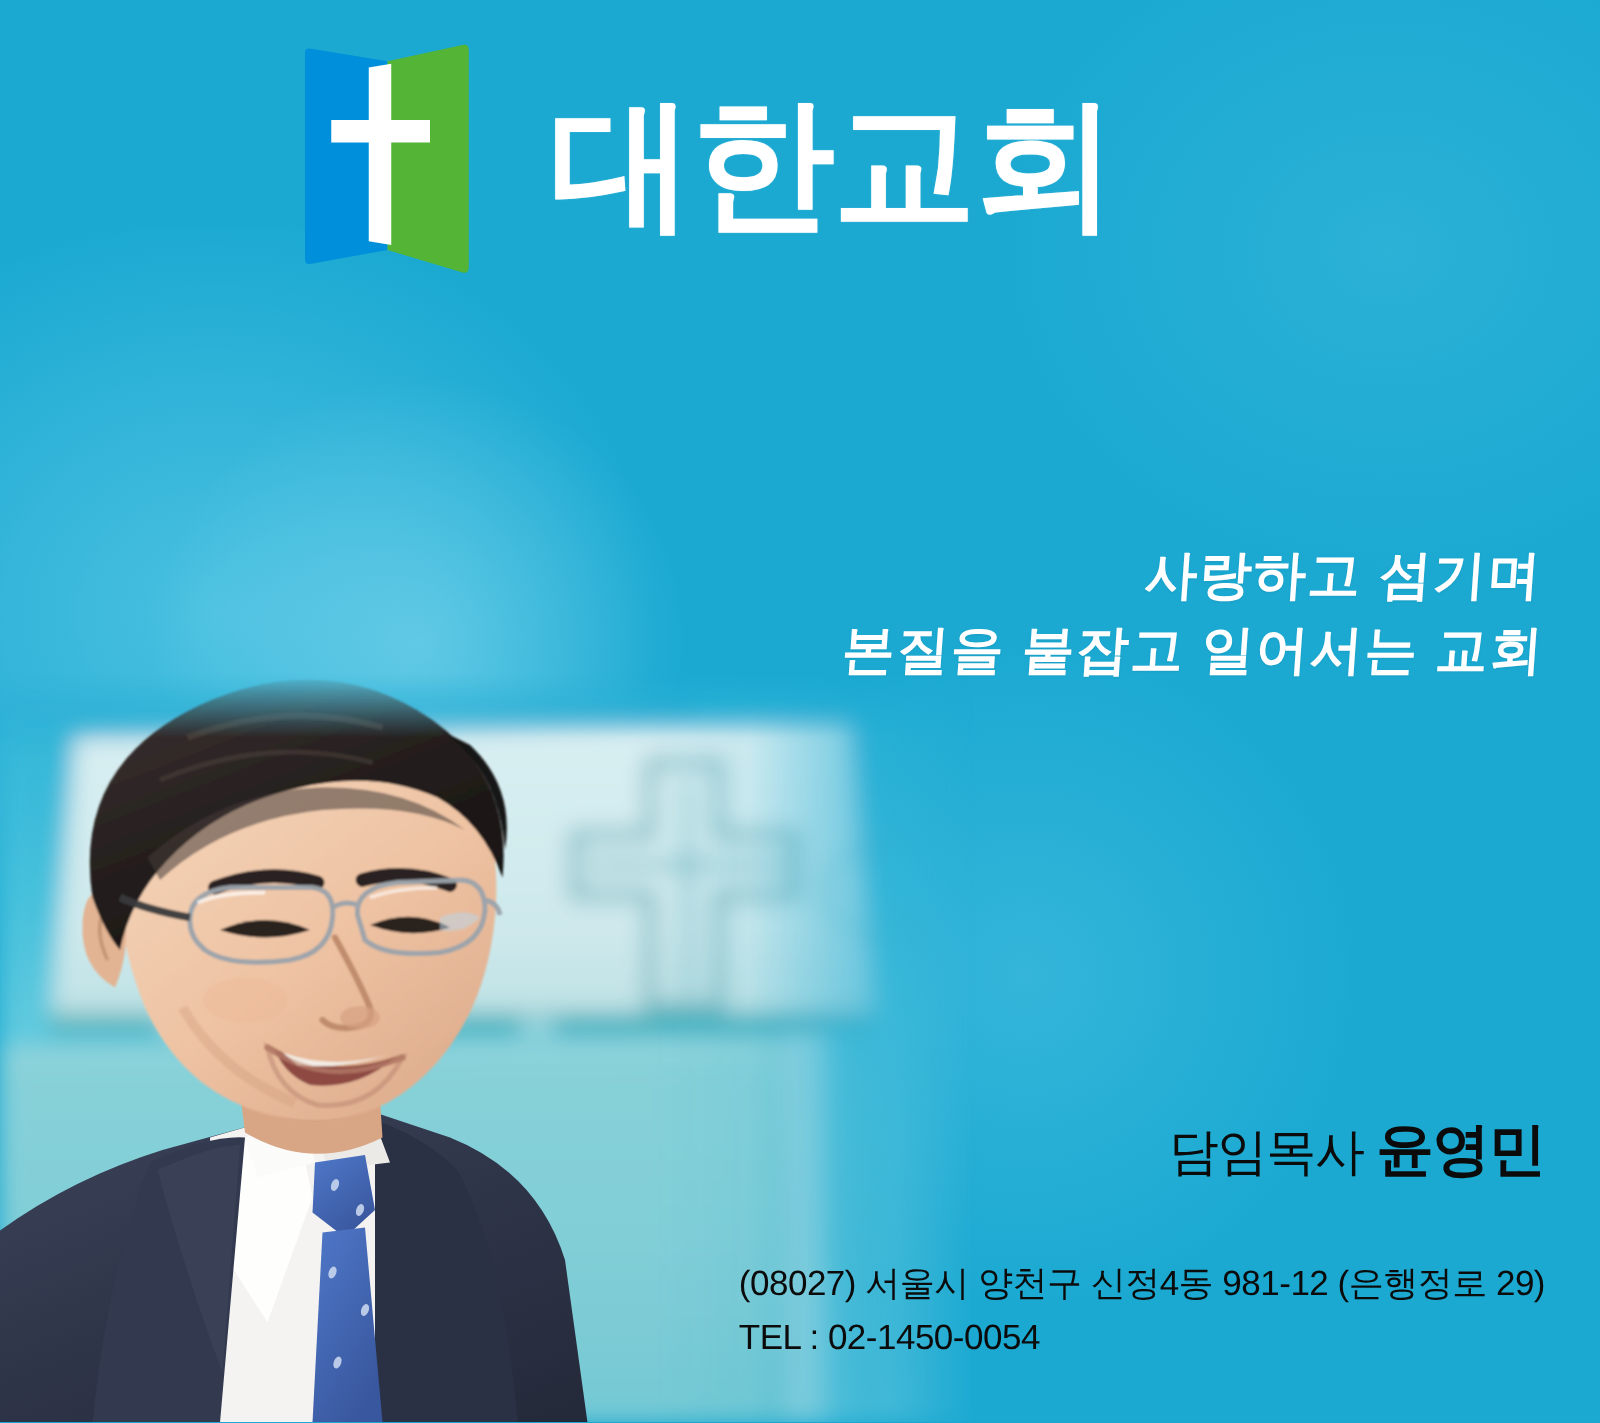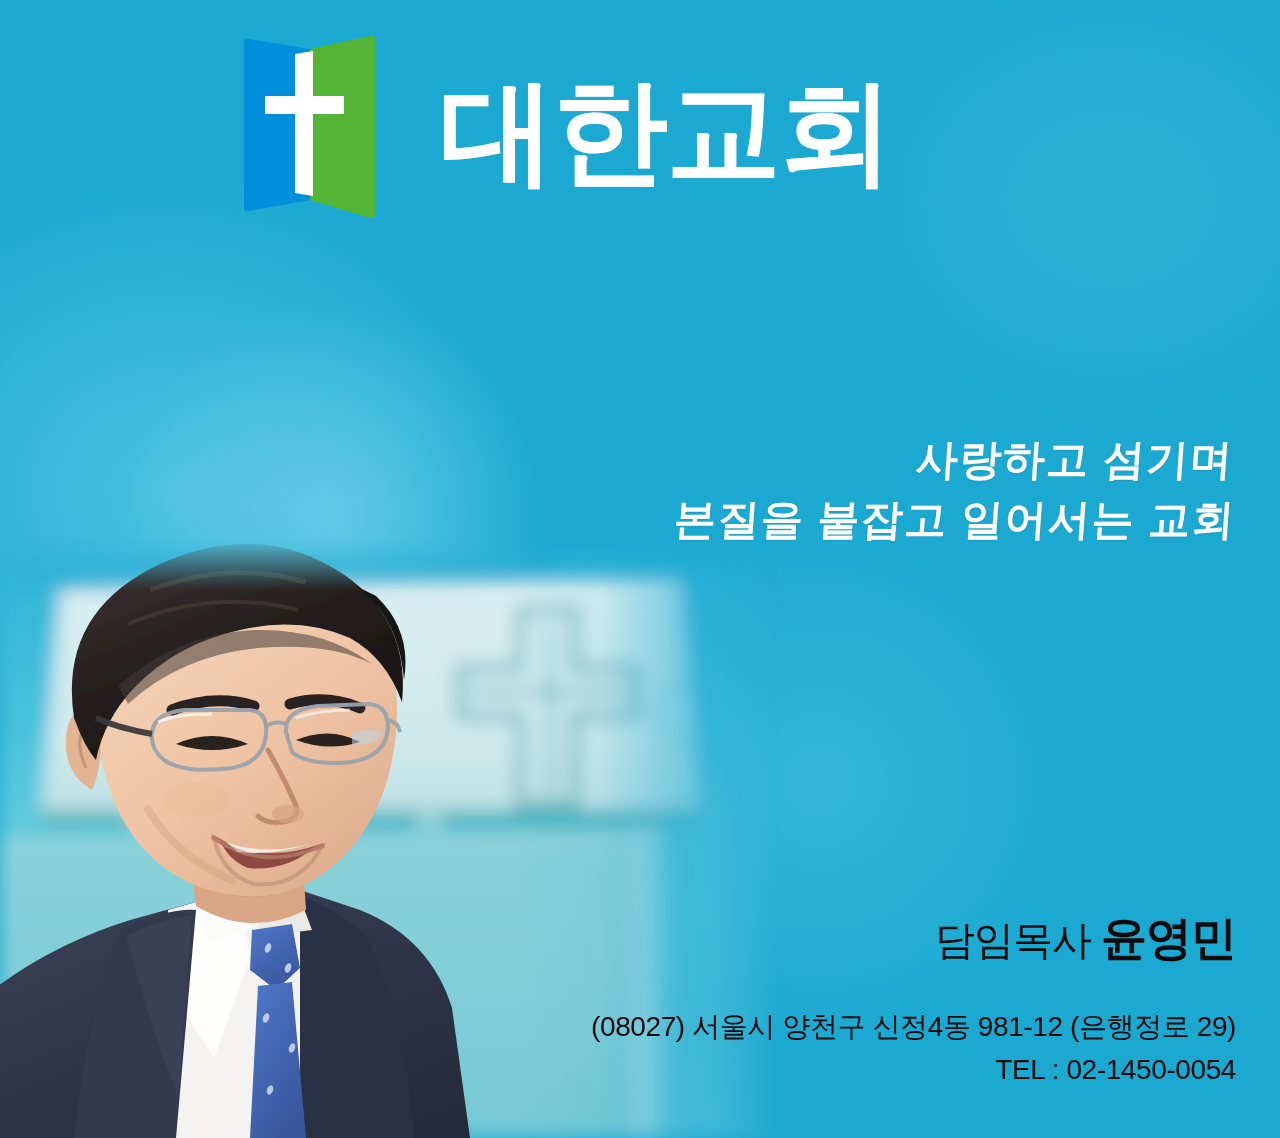--- a/index.html
+++ b/index.html
@@ -74,29 +74,29 @@
     letter-spacing:1.5px;
     white-space:nowrap;
     transform:skewX(-4deg);
     text-shadow:0 1px 2px rgba(0,0,0,.07);
   }
   #tagline .tline{display:block;}
   #tagline .tline-1{margin-right:6px;}
 
   
   #pastor{
-    position:absolute;right:44px;top:908px;
+    position:absolute;right:44px;top:889px;
     text-align:center;color:#0b0b0b;white-space:nowrap;
   }
   #pastor .role{font-size:40px;font-weight:400;letter-spacing:-1px;}
   #pastor .pname{font-size:46px;font-weight:700;letter-spacing:-1px;margin-left:10px;}
 
   #contact{
     position:absolute;right:44px;top:1006px;
-    text-align:right;color:#0b0b0b;
+    color:#0b0b0b;
   }
   #contact .cline{
     display:block;font-size:28px;font-weight:400;
     letter-spacing:-0.4px;line-height:1.52;white-space:nowrap;
   }
 </style>
 </head>
 <body>
 
 <div id="poster">

